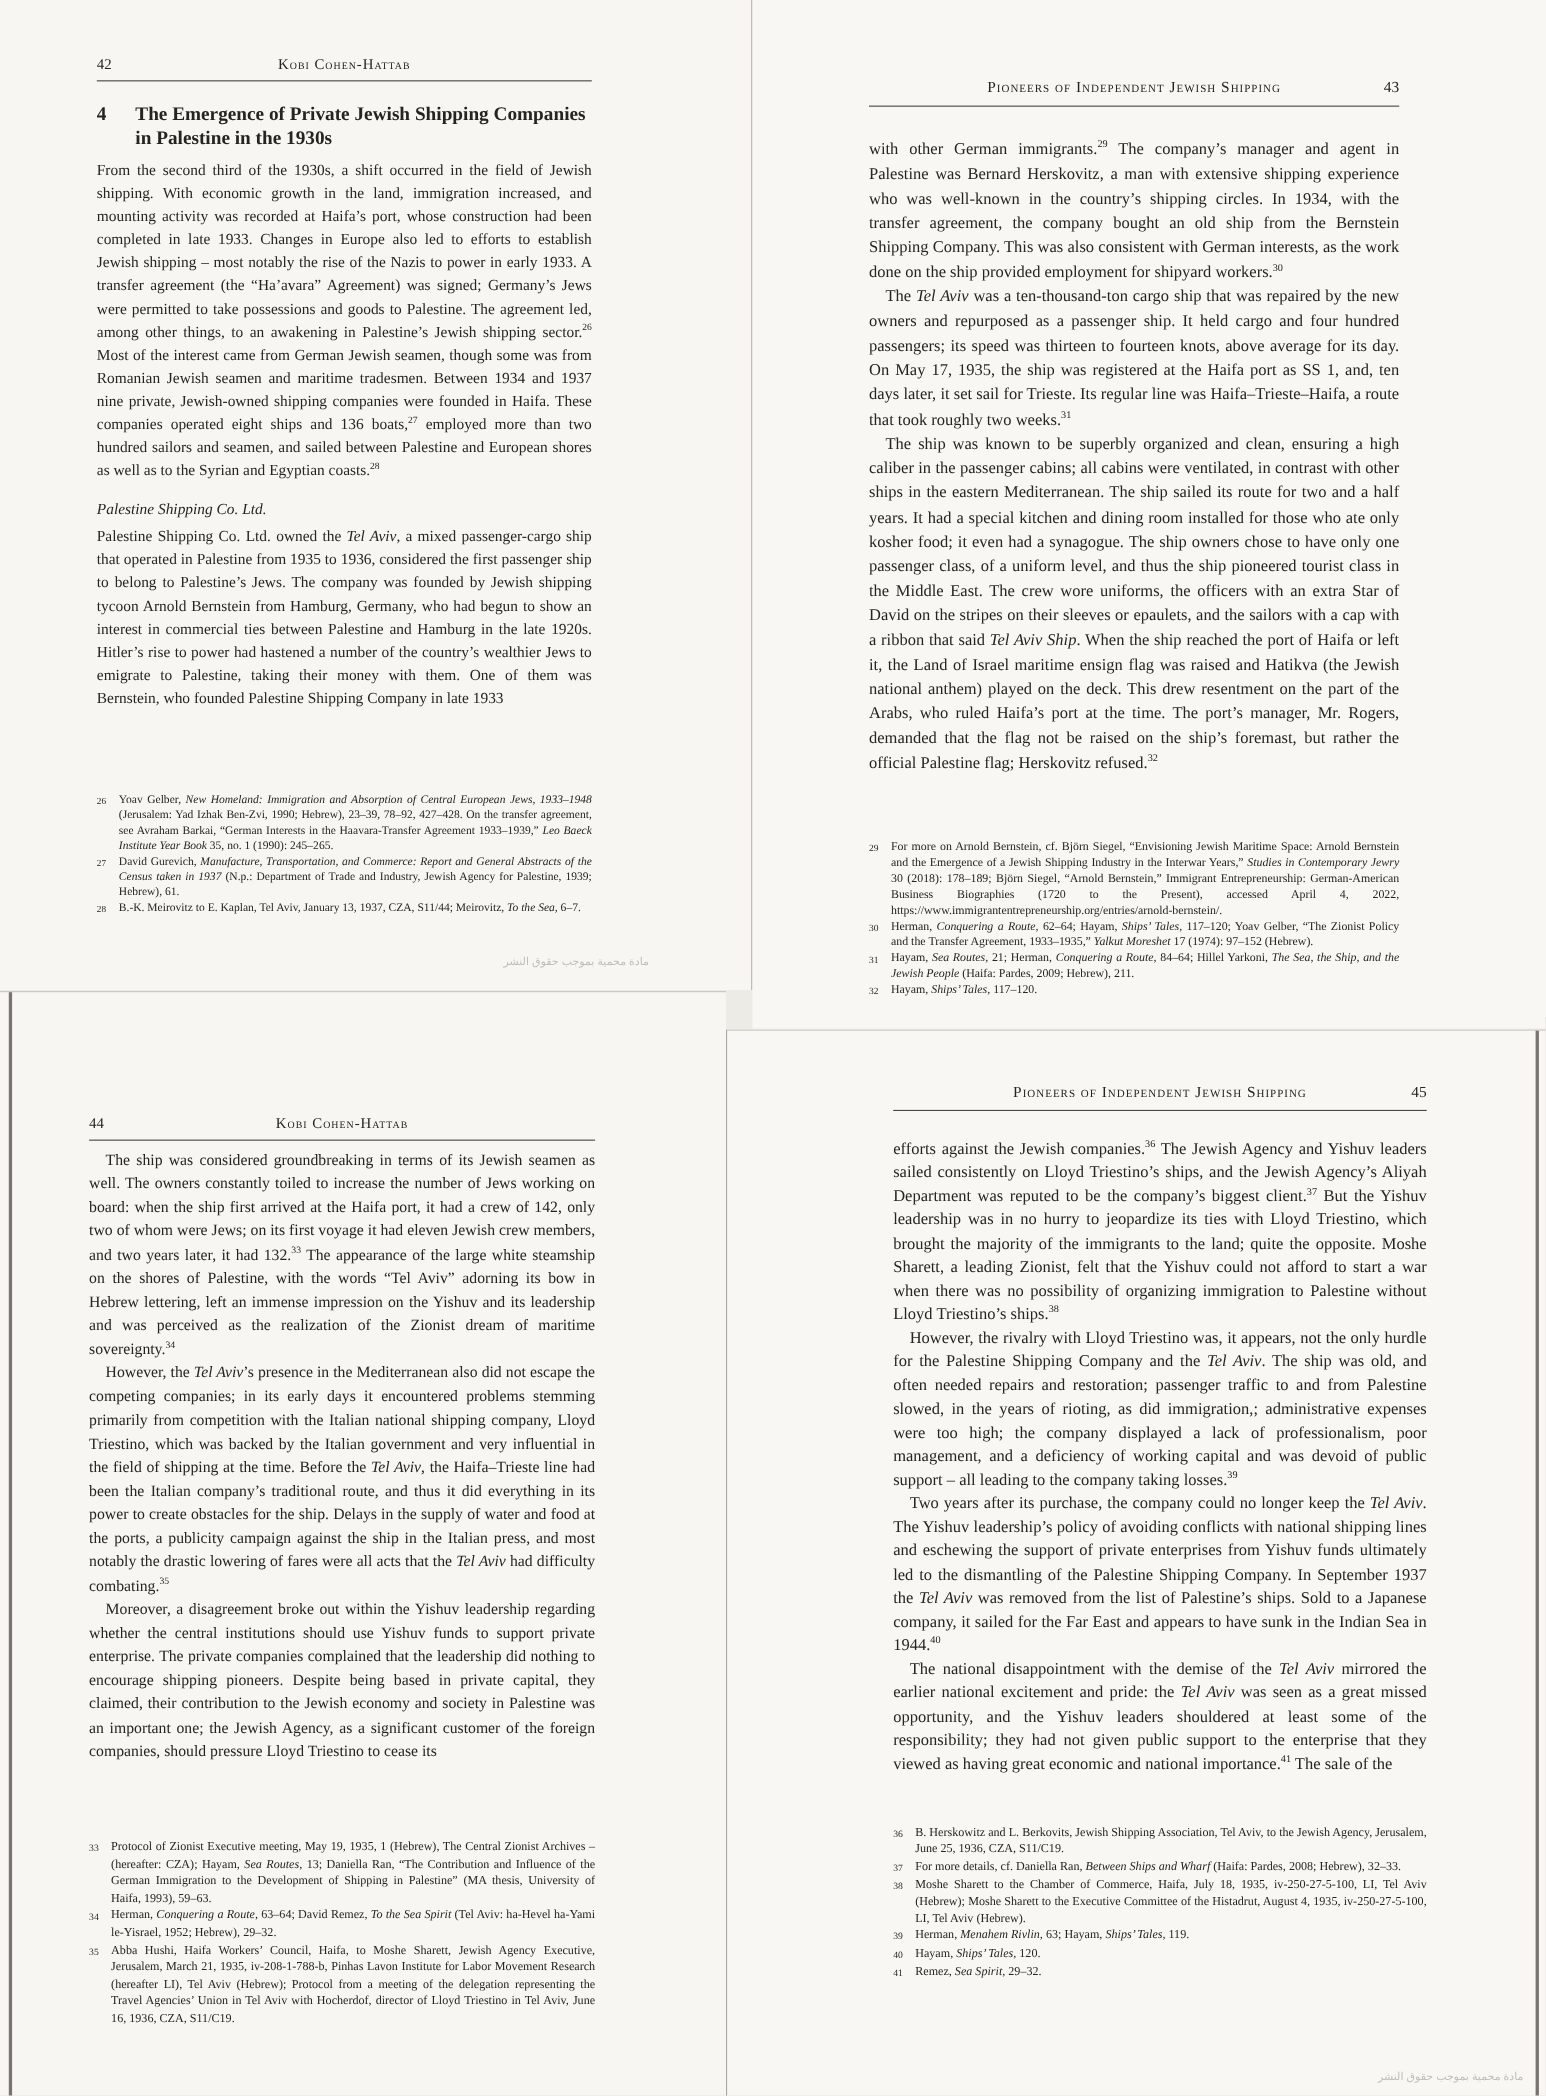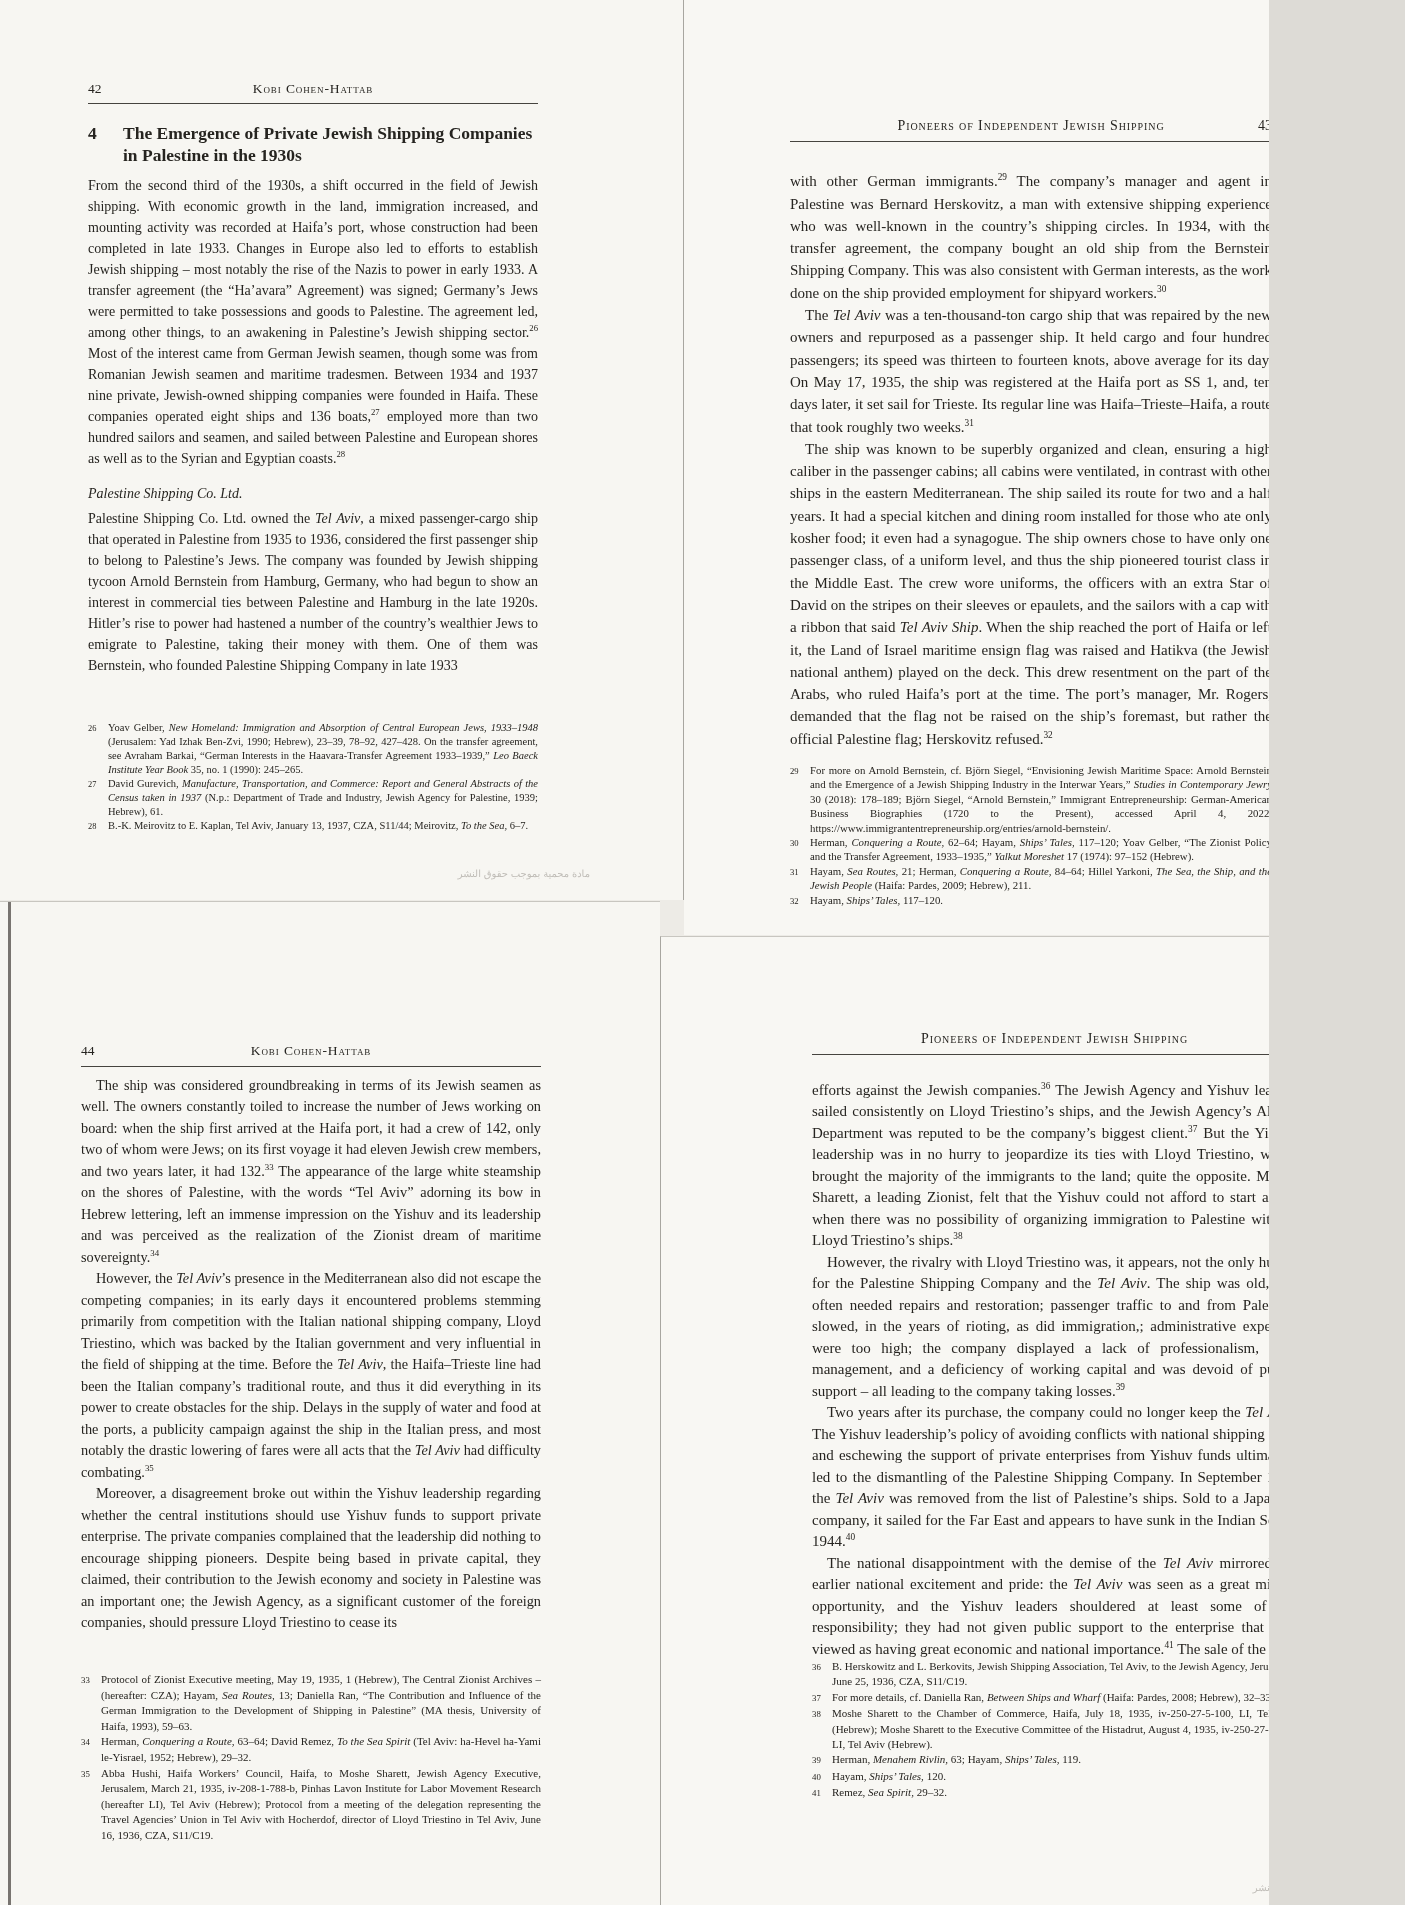--- a/index.html
+++ b/index.html
@@ -1,17 +1,17 @@
 <!DOCTYPE html>
 <html lang="en"><head>
 <meta charset="utf-8">
 <style>
   html,body{margin:0;padding:0;}
   body{background:#dddbd6;}
-  .canvas{position:relative;width:1269px;height:1905px;overflow:hidden;
+  .canvas{position:relative;width:1405px;height:1905px;overflow:hidden;
     background:#edebe6;font-family:"Liberation Serif","DejaVu Serif",serif;color:#262420;}
   
   .photo{position:absolute;}
   .ph42{left:0;top:0;width:683px;height:900px;background:#f7f6f2;border-right:1px solid #a8a6a0;}
   .ph43{left:684px;top:0;width:721px;height:935px;background:#f8f7f3;}
   .ph44{left:0;top:901px;width:660px;height:1004px;background:#f7f6f2;border-top:1px solid #c8c6c0;}
   .ph45{left:660px;top:936px;width:745px;height:969px;background:#f8f7f3;border-left:1px solid #a8a6a0;border-top:1px solid #c8c6c0;}
   .edge-dark{position:absolute;top:0;bottom:0;width:3px;background:#57544f;opacity:.8;}
   .edge-left{left:8px;} .edge-right{right:7px;}
   
@@ -19,21 +19,21 @@
   .pg42{left:88px;top:40px;width:450px;height:850px;font-size:14px;line-height:21px;}
   .pg43{left:790px;top:58px;width:482px;height:860px;font-size:15px;line-height:22.3px;}
   .pg44{left:81px;top:995px;width:460px;height:900px;font-size:14.3px;line-height:21.5px;}
   .pg45{left:812px;top:960px;width:485px;height:930px;font-size:15px;line-height:21.5px;}
   .runhead{display:flex;align-items:baseline;font-variant:small-caps;letter-spacing:.9px;}
   .pg42 .runhead{padding-top:8px;font-size:13.5px;}
   .pg43 .runhead{padding-top:12px;font-size:14px;}
   .pg44 .runhead{padding-top:15px;font-size:13.5px;}
   .pg45 .runhead{padding-top:23px;font-size:14px;}
   .pgnum{flex:none;width:46px;font-variant:normal;letter-spacing:0;}
-  .pgnum.rgt{text-align:right;margin-top:45px;}
+  .pgnum.rgt{text-align:right;}
   .rh{flex:1;text-align:center;}
   .rule{border-bottom:1.2px solid #46443f;margin-top:4px;}
   .heading{display:flex;font-weight:bold;font-size:17.5px;line-height:22px;margin:18px 0 9px 0;}
   .hnum{flex:none;width:35px;}
   .htxt{flex:1;}
   .body{margin:0;}
   .pg42 .body.first{margin-top:0;}
   .pg43 .body{margin-top:28px;}
   .pg44 .body{margin-top:8px;}
   .pg45 .body{margin-top:25px;}

